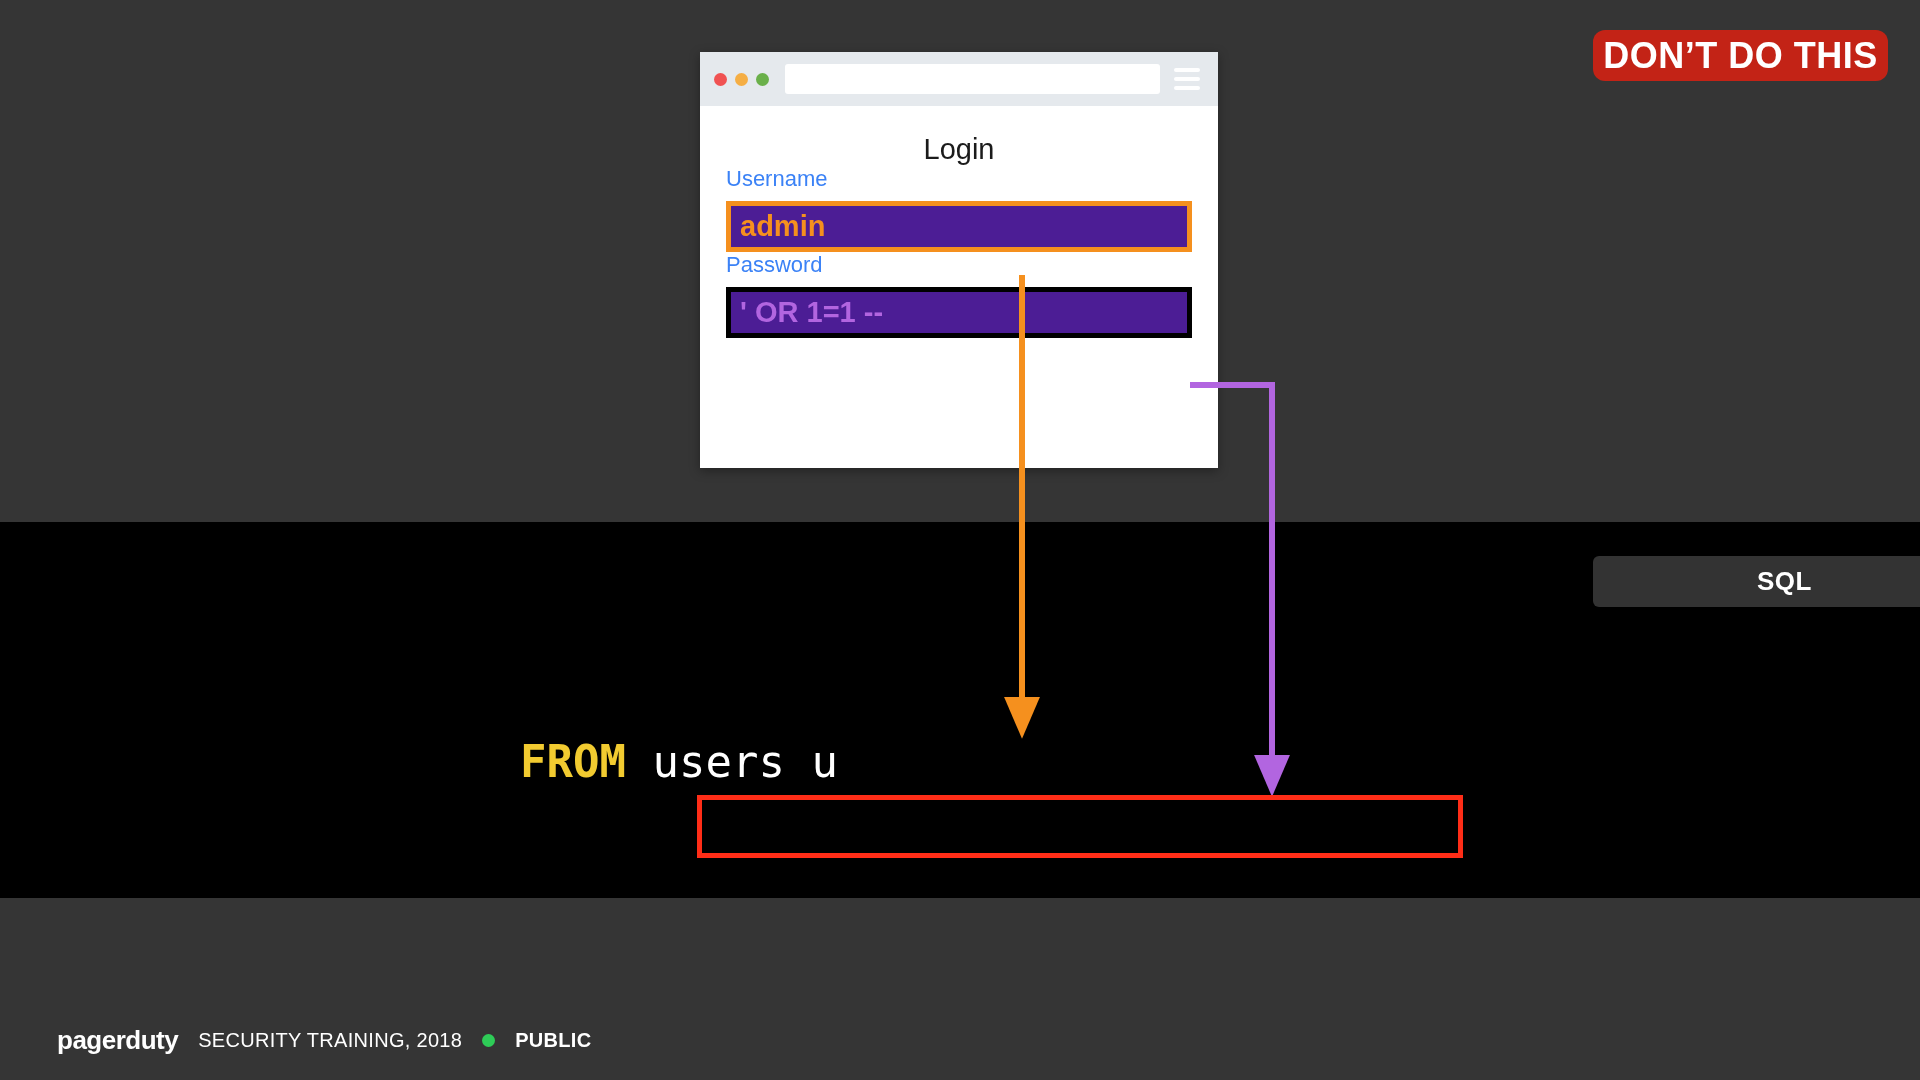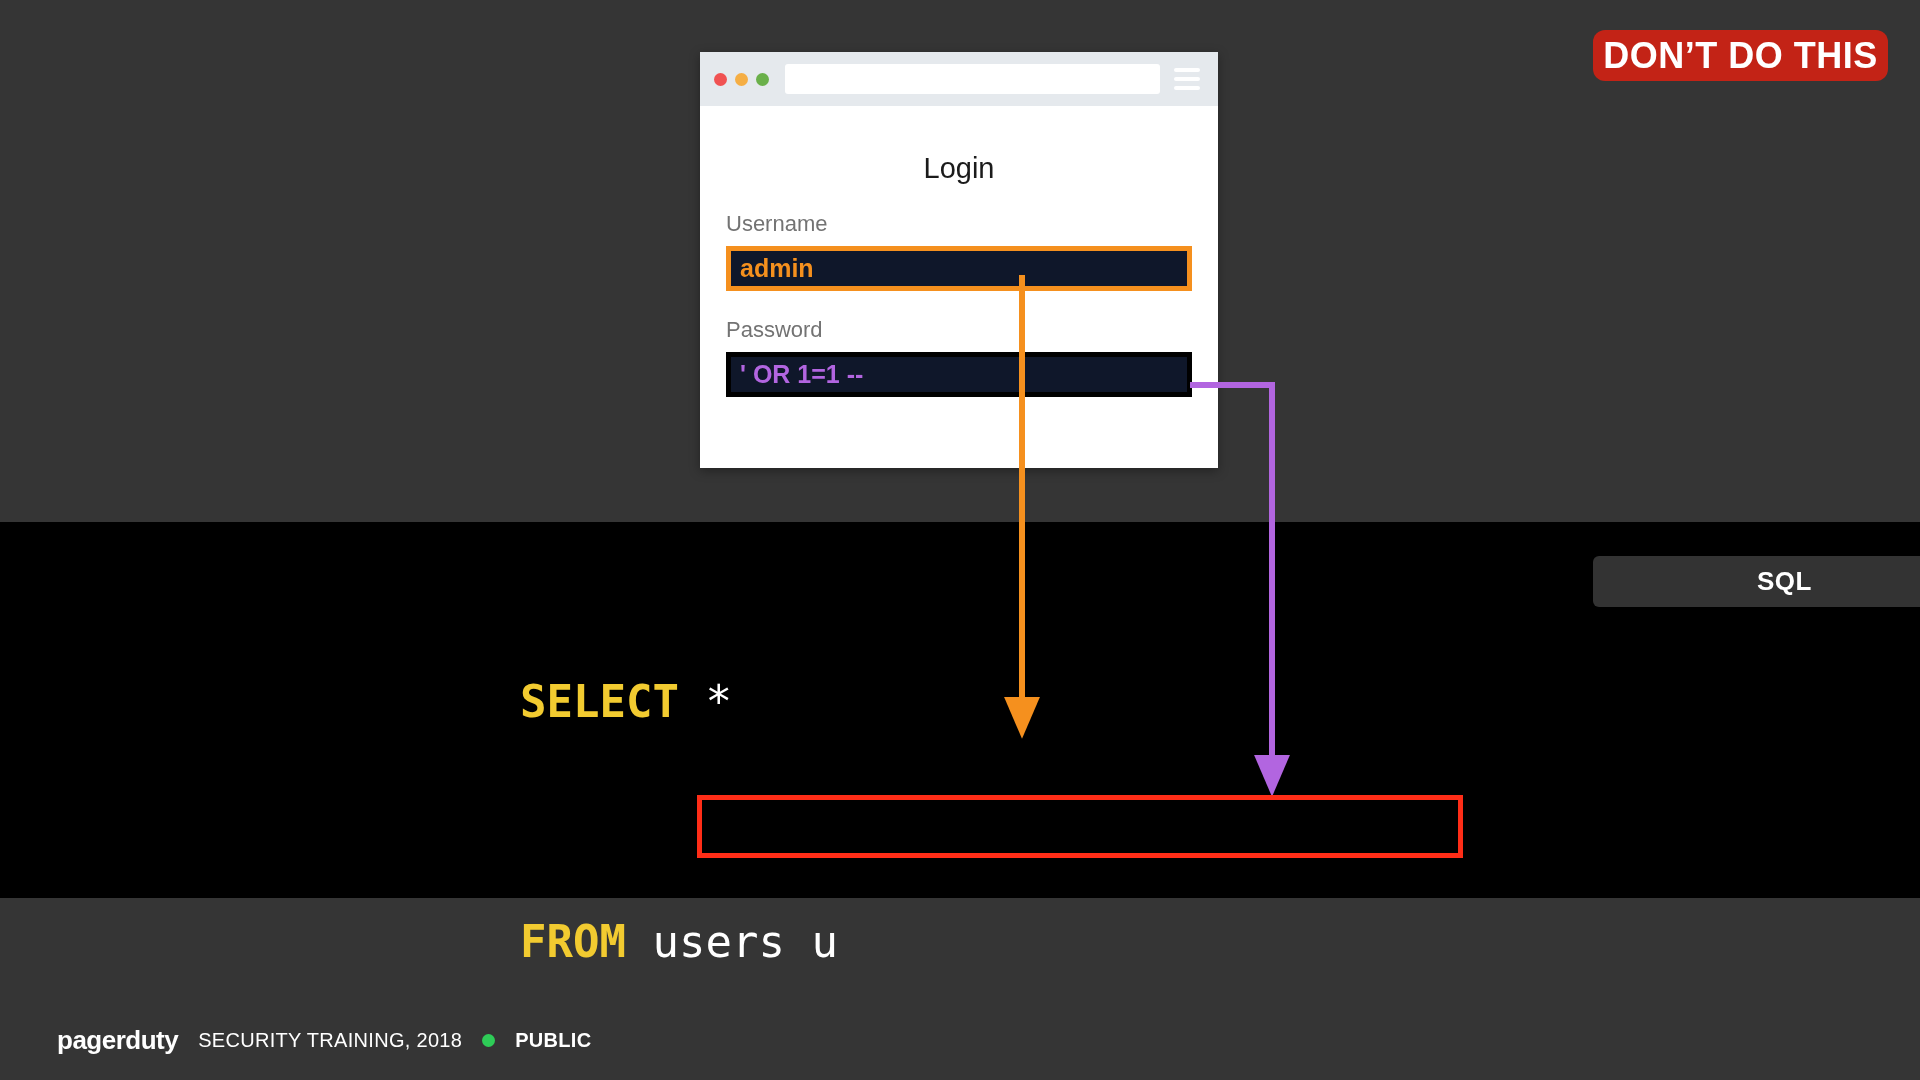--- a/index.html
+++ b/index.html
@@ -115,37 +115,36 @@
     background: #ffffff;
   }
 
   .browser-body {
     padding: 0 26px;
   }
   .login-title {
     text-align: center;
     font-size: 29px;
     color: #1b1b1b;
-    margin-top: 46px;
+    margin-top: 27px;
     font-weight: normal;
   }
   .field-label {
     font-size: 22px;
-    color: #737373;
-    margin-top: 26px;
+    color: #3b82f6;
     margin-bottom: 9px;
   }
   .field-box {
-    height: 45px;
-    background: #0f172a;
+    height: 51px;
+    background: #4c1d95;
     box-sizing: border-box;
     display: flex;
     align-items: center;
     padding-left: 9px;
-    font-size: 25px;
+    font-size: 29px;
     font-weight: bold;
   }
   .field-box.username {
     border: 5px solid #F5901E;
     color: #F5901E;
   }
   .field-box.password {
     border: 5px solid #000000;
     color: #B265E0;
   }
@@ -259,21 +258,20 @@
       <path d="M0,0 L7,3 L0,6 z" fill="#B265E0"></path>
     </marker>
   </defs>
 
   <path d="M1022,275 L1022,710" stroke="#F5901E" stroke-width="6" fill="none" marker-end="url(#arrow-orange)"></path>
 
   <path d="M1190,385 L1272,385 L1272,768" stroke="#B265E0" stroke-width="6" fill="none" marker-end="url(#arrow-purple)"></path>
 </svg>
 
 <div class="code">
-  <div class="code-line"><span class="kw">SELECT</span><span> *</span></div>
 
   <div class="code-line"><span class="kw">FROM</span><span> users u</span></div>
 
   
 
   
 
   
 </div>
 

